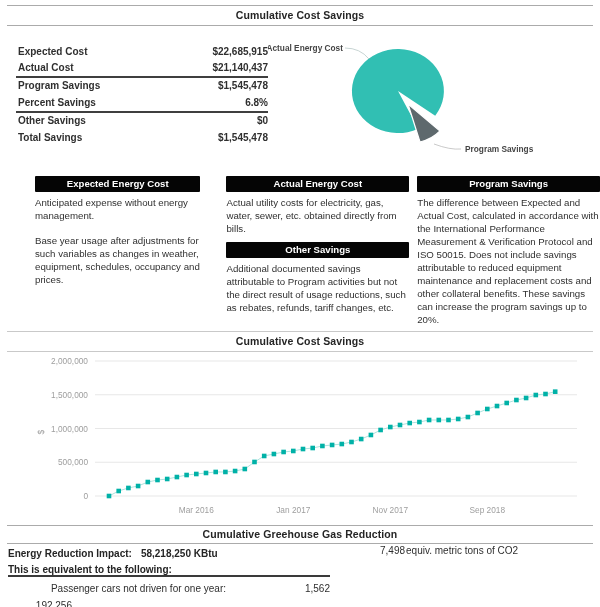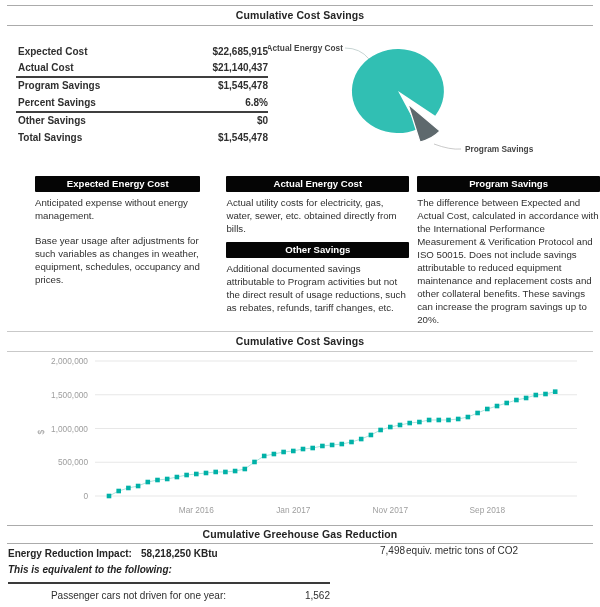--- a/index.html
+++ b/index.html
@@ -47,23 +47,22 @@
   .ghg-impact {
     display:flex; gap:9px; font-size:10px; font-weight:bold; color:#252525;
     margin:4px 0 0 8px;
   }
   .co2-wrap {
     position:absolute; left:380px; top:20px; display:flex; gap:1px;
     font-size:10px; color:#2f2f2f; font-weight:normal;
   }
   .equiv-heading {
     font-size:10px; font-weight:bold; color:#252525;
-    margin:5px 0 0 8px; width:322px; padding-bottom:7px;
+    margin:5px 0 0 8px; width:322px; padding-bottom:0;
     border-bottom:2px solid #3a3a3a;
-    font-style:italic;
   }
   .equiv-row { display:flex; width:322px; margin-left:8px; padding:5.5px 0 1px 0; font-size:10px; color:#2f2f2f;gap:40px; }
   .eq-label { flex:1; text-align:right; }
   .eq-value { width:64px; text-align:right; }
 </style>
 </head>
 <body>
 
 <div class="rule" style="margin-top:5px"></div>
 <div class="section-title">Cumulative Cost Savings</div>

